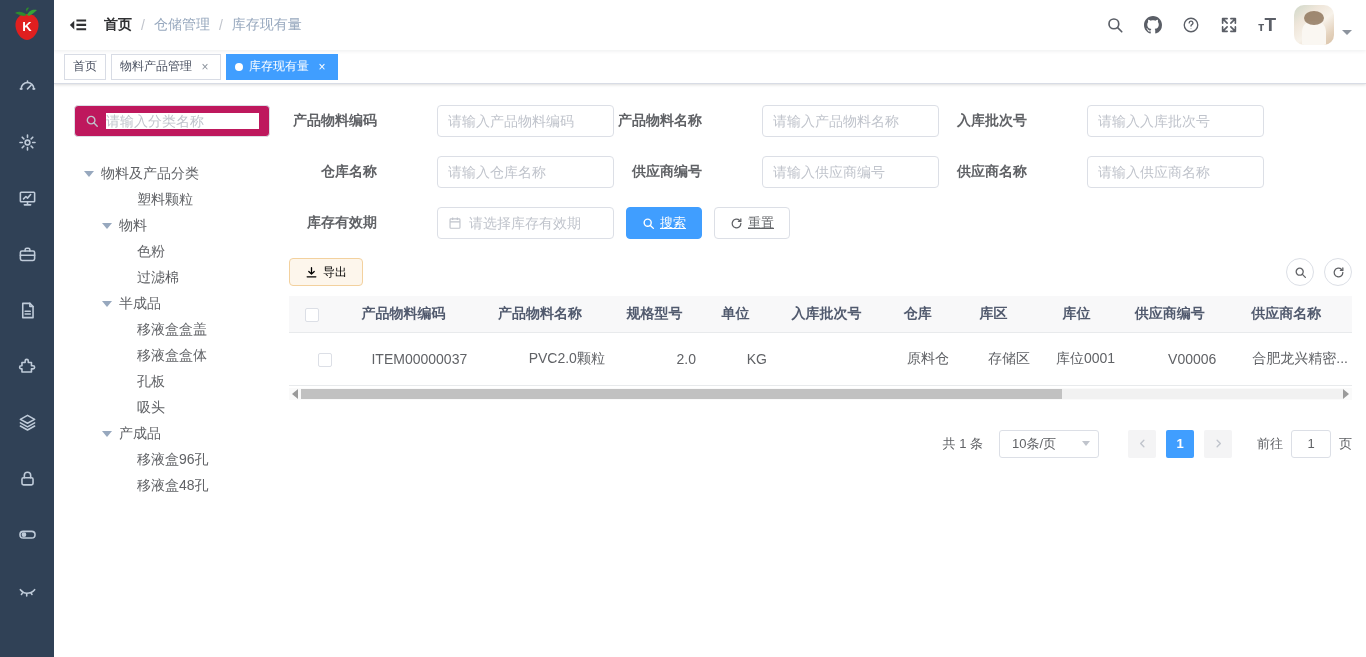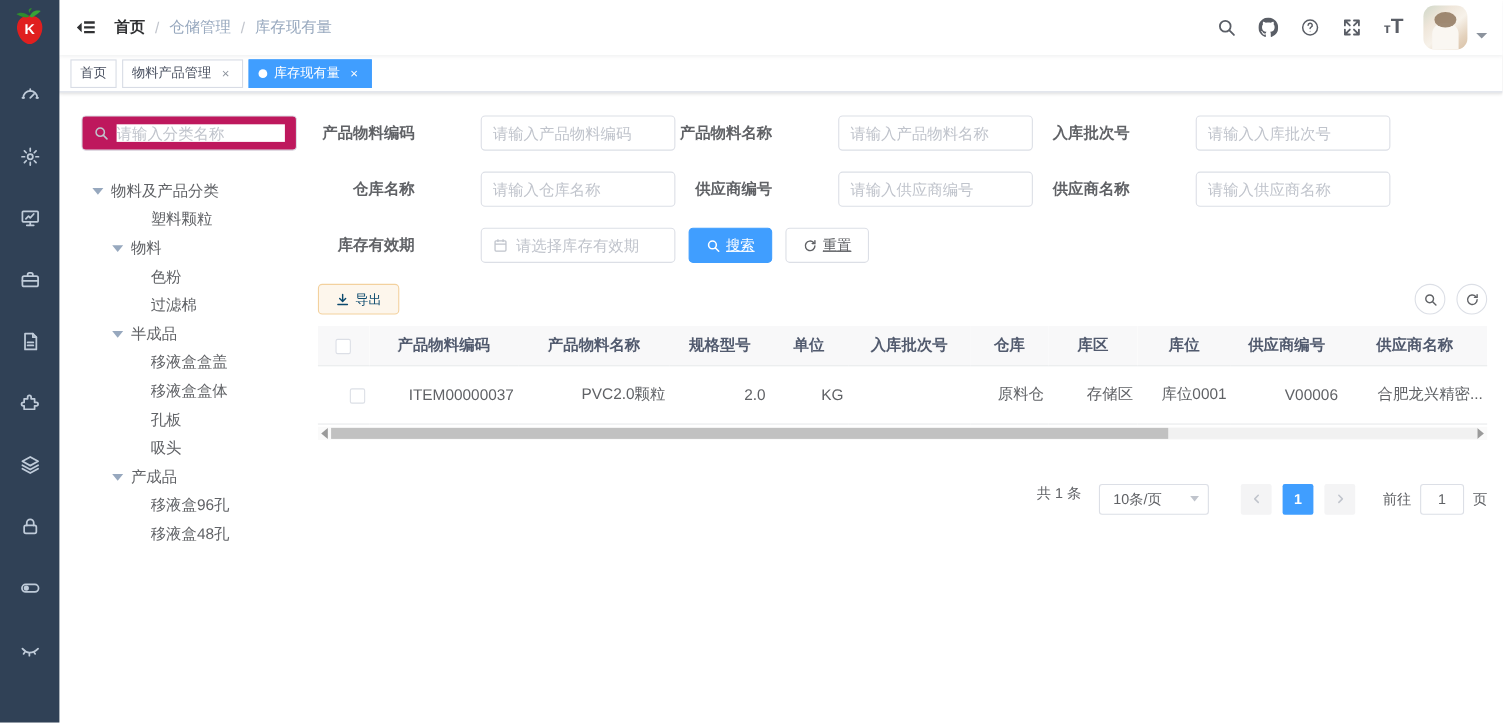--- a/index.html
+++ b/index.html
@@ -82,21 +82,21 @@
   .form-buttons { display:flex; align-items:center; margin-left:12px; }
   .btn { display:inline-flex; align-items:center; justify-content:center; height:32px; padding:0 15px;
     border-radius:4px; font-size:13px; cursor:pointer; border:1px solid transparent; white-space:nowrap;
     font-family:inherit;text-decoration:underline; }
   .btn svg { margin-right:5px; }
   .btn-primary { background:#409eff; border-color:#409eff; color:#fff; }
   .btn-reset { background:#fff; border-color:#dcdfe6; color:#606266; margin-left:12px; }
 
   .toolbar-row { display:flex; align-items:center; margin-top:18px; margin-bottom:10px; }
   .btn-export { display:inline-flex; align-items:center; height:28px; padding:0 15px; font-size:12px;
-    color:#0c4a6e; background:#fdf6ec; border:1px solid #f3d19e; border-radius:4px; cursor:pointer; }
+    color:#000000; background:#fdf6ec; border:1px solid #f3d19e; border-radius:4px; cursor:pointer; }
   .btn-export svg { margin-right:5px; }
   .circle-btns { margin-left:auto; display:flex; }
   .circle-btn { width:28px; height:28px; border-radius:50%; border:1px solid #dcdfe6; background:#fff;
     display:flex; align-items:center; justify-content:center; color:#606266; cursor:pointer; margin-left:10px; }
   .circle-btn svg { width:13px; height:13px; }
 
   table.grid { width:100%; border-collapse:collapse; table-layout:fixed; font-size:14px; }
   table.grid th { background:#f8f8f9; color:#515a6e; font-weight:bold; height:36px;
     border-bottom:1px solid #e8eaec; text-align:center; padding:0 4px; white-space:nowrap; overflow:hidden; }
   table.grid td { height:53px; border-bottom:1px solid #e8eaec; text-align:right; color:#606266;
@@ -106,21 +106,21 @@
 
   .h-scrollbar { display:flex; align-items:center; height:12px; margin-top:2px; background:#fafafa; }
   .h-scroll-arrow { width:0; height:0; flex-shrink:0; cursor:pointer; }
   .h-scroll-arrow.left { border-top:5px solid transparent; border-bottom:5px solid transparent;
     border-right:6px solid #9a9a9a; margin:0 3px; }
   .h-scroll-arrow.right { border-top:5px solid transparent; border-bottom:5px solid transparent;
     border-left:6px solid #9a9a9a; margin:0 3px; margin-left:auto; }
   .h-scroll-track { flex:1; height:10px; background:#f1f1f1; position:relative; }
   .h-scroll-thumb { position:absolute; left:0; top:0; height:10px; width:73%; background:#c1c1c1; cursor:grab; }
 
-  .pagination-row { display:flex; justify-content:flex-end; margin-top:40px;
+  .pagination-row { display:flex; align-items:center; justify-content:flex-end; margin-top:30px;
     font-size:13px; color:#606266; }
   .page-total { margin-right:16px; }
   .page-size-select { display:flex; align-items:center; justify-content:space-between; width:100px; height:28px;
     border:1px solid #dcdfe6; border-radius:3px; padding:0 8px 0 12px; cursor:pointer; background:#fff; }
   .page-size-select .sel-caret { width:0; height:0; border-left:4px solid transparent; border-right:4px solid transparent;
     border-top:5px solid #c0c4cc; }
   .pager { display:flex; align-items:center; margin-left:24px; }
   .page-btn { min-width:28px; height:28px; border-radius:2px; display:flex; align-items:center; justify-content:center;
     background:#f4f4f5; color:#c0c4cc; margin:0 5px; cursor:pointer; font-weight:bold; }
   .page-btn.num { background:#409eff; color:#fff; }

